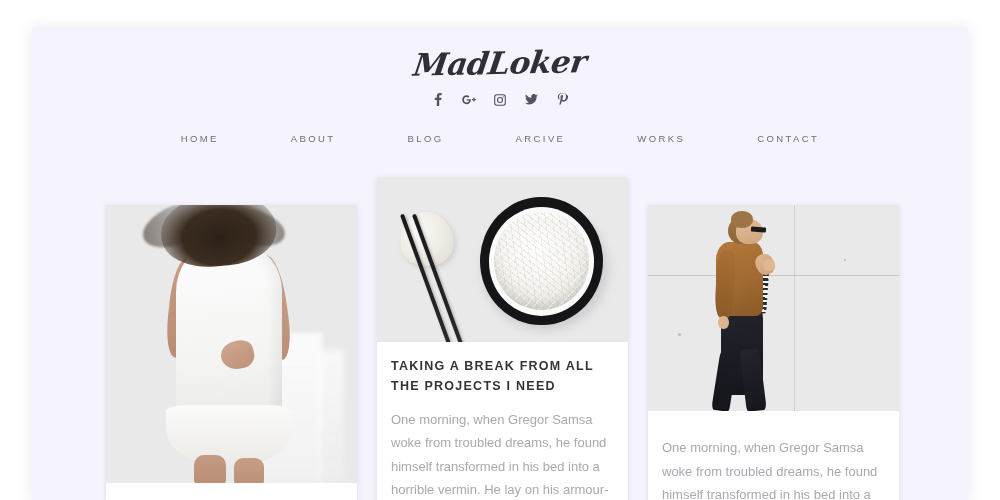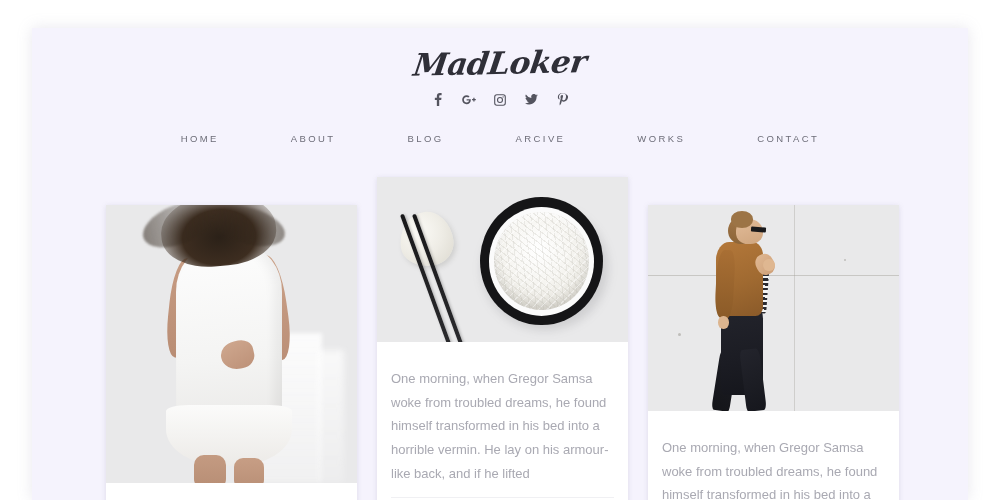--- a/index.html
+++ b/index.html
@@ -326,20 +326,21 @@
           <div class="ph p2-bowl-shadow"></div>
           <div class="ph p2-garlic"></div>
           <div class="ph p2-stick1"></div>
           <div class="ph p2-stick2"></div>
           <div class="ph p2-bowl-out"></div>
           <div class="ph p2-bowl-in"></div>
           <div class="ph p2-rice"></div>
           <div class="ph p2-rice-tex"></div>
         </div>
         <div class="card-body">
+          <h2 class="card-title">TAKING A BREAK FROM ALL THE PROJECTS I NEED</h2>
           <p class="card-excerpt">One morning, when Gregor Samsa woke from troubled dreams, he found himself transformed in his bed into a horrible vermin. He lay on his armour-like back, and if he lifted</p>
 
           <div class="card-meta">
 
             
 
             
 
             
 

